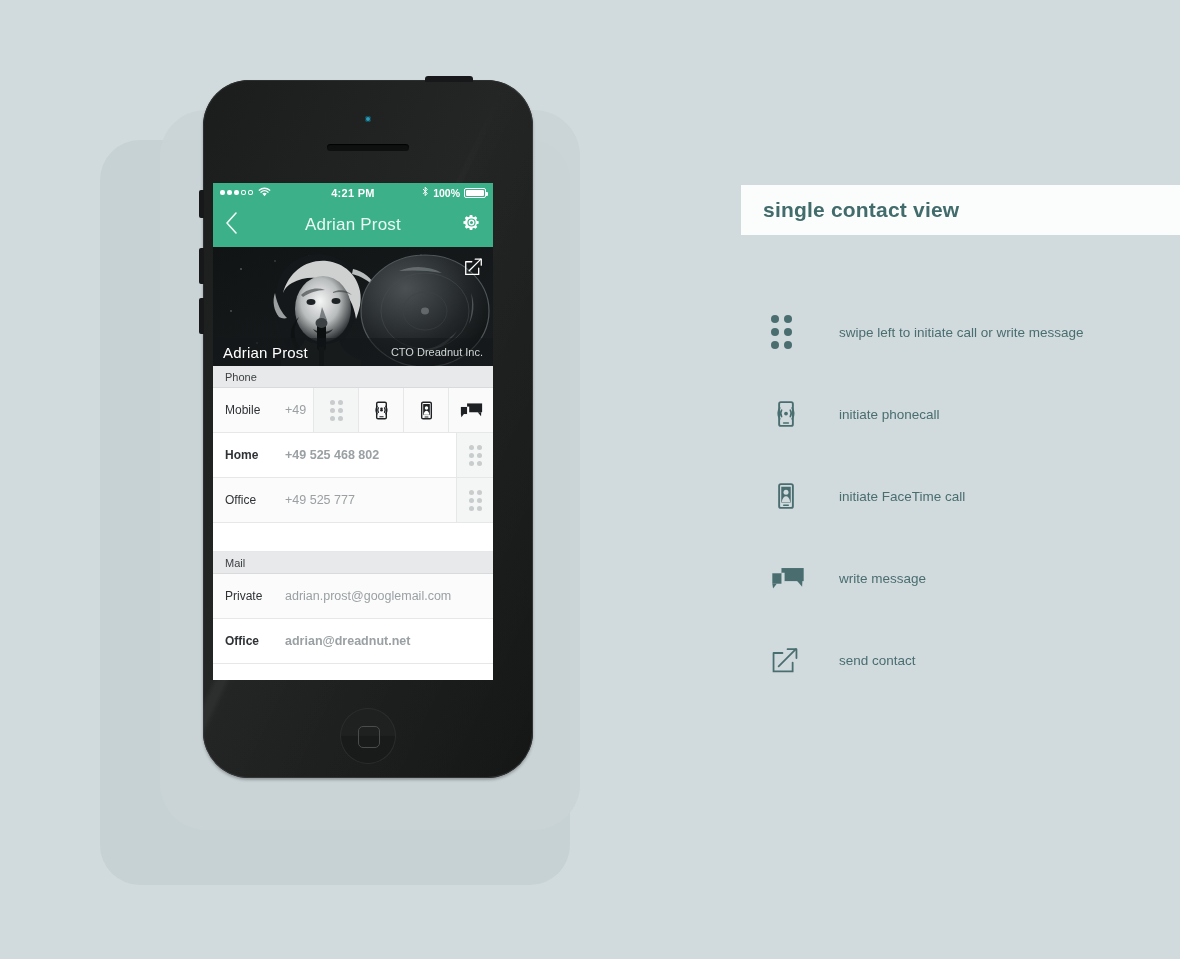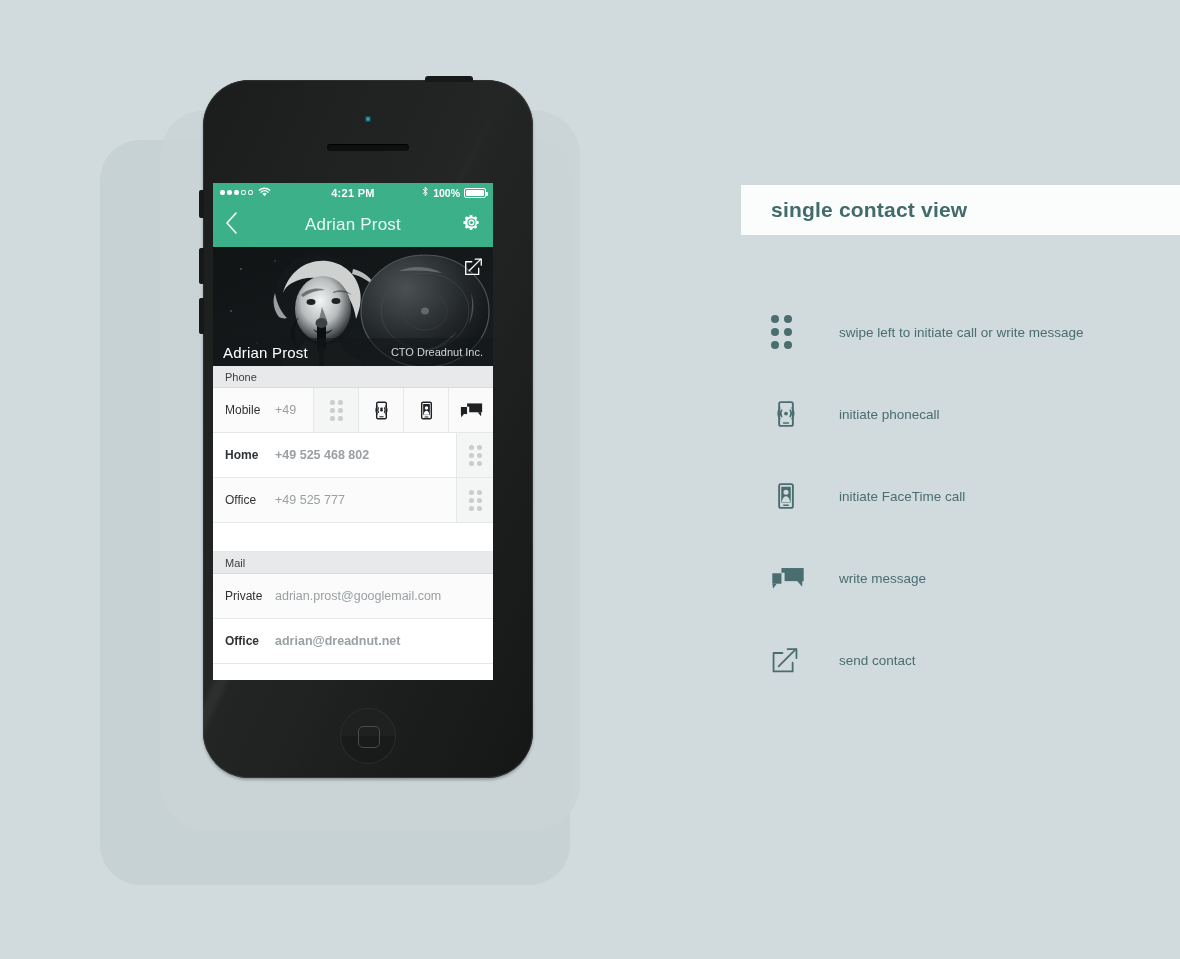--- a/index.html
+++ b/index.html
@@ -253,20 +253,21 @@
     font-size: 11px;
     color: #3d4144;
   }
   .row {
     height: 44px;
     display: flex;
     align-items: center;
     border-bottom: 1px solid #e6e7e8;
     background: #fbfbfb;
     position: relative;
+    gap: 10px;
   }
   .row.alt { background: #ffffff; font-weight: bold; }
   .row-label {
     width: 62px;
     padding-left: 12px;
     font-size: 12px;
     color: #2f3336;
     box-sizing: border-box;
     flex: none;
   }
@@ -338,21 +339,20 @@
     display: flex;
     align-items: center;
     padding-left: 22px;
     box-sizing: border-box;
   }
   .legend-title {
     font-size: 21px;
     font-weight: bold;
     color: #426b6b;
     letter-spacing: .2px;
-    margin-left: 8px;
   }
   .legend-list { padding-top: 56px; }
   .legend-row {
     display: flex;
     align-items: center;
     height: 82px;
     padding-left: 22px;
   }
   .legend-icon {
     width: 56px;

